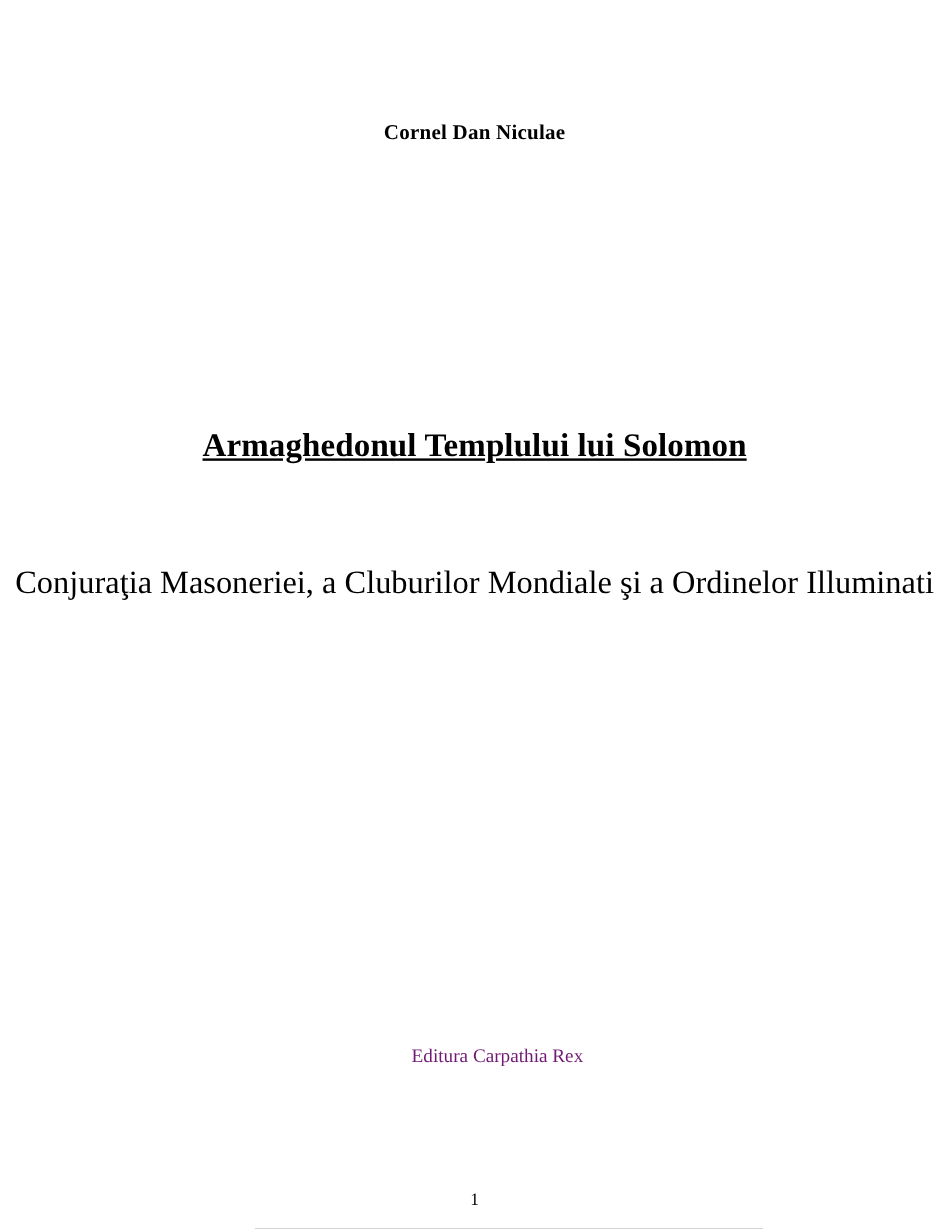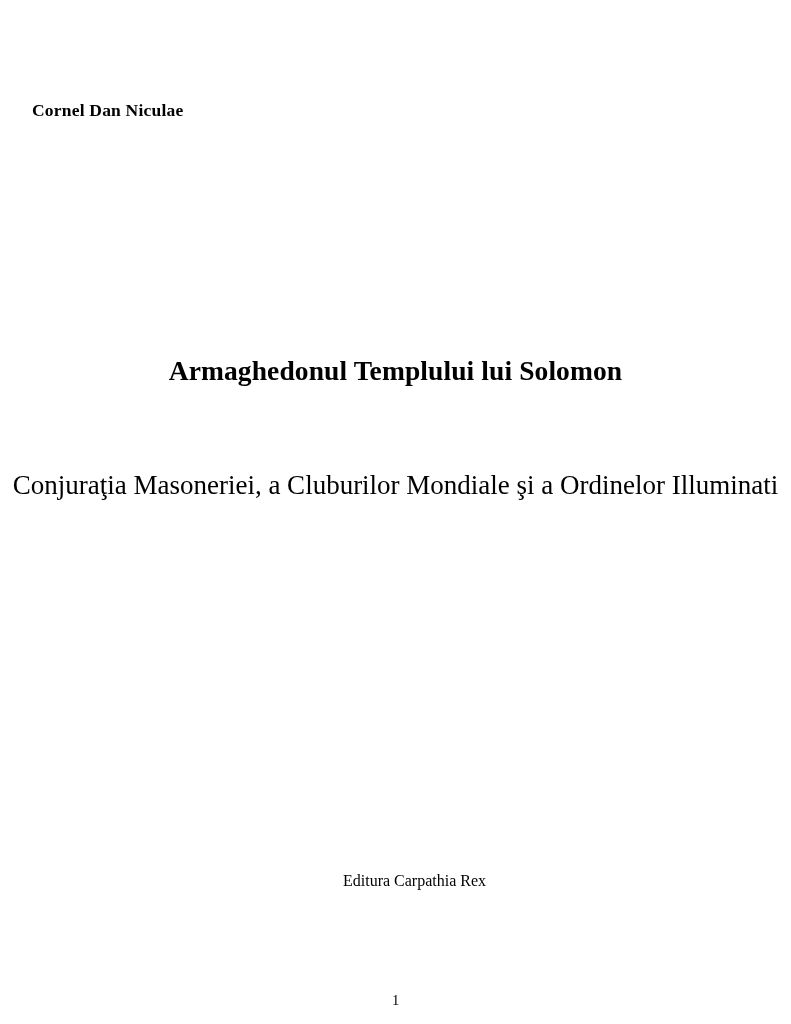--- a/index.html
+++ b/index.html
@@ -24,57 +24,57 @@
     left: 0;
     top: 0;
     width: 791px;
     height: 1024px;
   }
   .author {
     position: absolute;
     left: 0;
     right: 0;
     top: 100px;
-    text-align: left;
+    text-align: center;
     font-size: 17.5px;
     font-weight: bold;
     color: #000000;
     letter-spacing: 0.2px;
-    padding-left: 32px;
   }
   .title {
     position: absolute;
     left: 0;
     right: 0;
     top: 355px;
     text-align: center;
     font-size: 27.5px;
     font-weight: bold;
     color: #000000;
     letter-spacing: 0.1px;
+    text-decoration: underline;
   }
   .subtitle {
     position: absolute;
     left: 0;
     right: 0;
     top: 470px;
     text-align: center;
     font-size: 27px;
     font-weight: normal;
     color: #000000;
   }
   .publisher {
     position: absolute;
     left: 0;
     right: 0;
     top: 872px;
     text-align: center;
     font-size: 16px;
     font-weight: normal;
-    color: #000000;
+    color: #701a75;
     margin-left: 38px;
   }
   .page-number {
     position: absolute;
     left: 0;
     right: 0;
     top: 992px;
     text-align: center;
     font-size: 14.5px;
     color: #000000;

